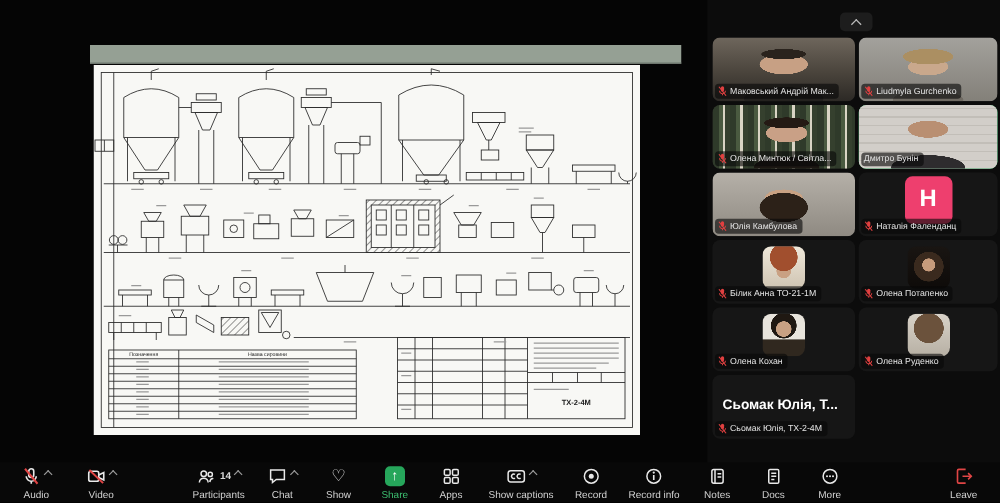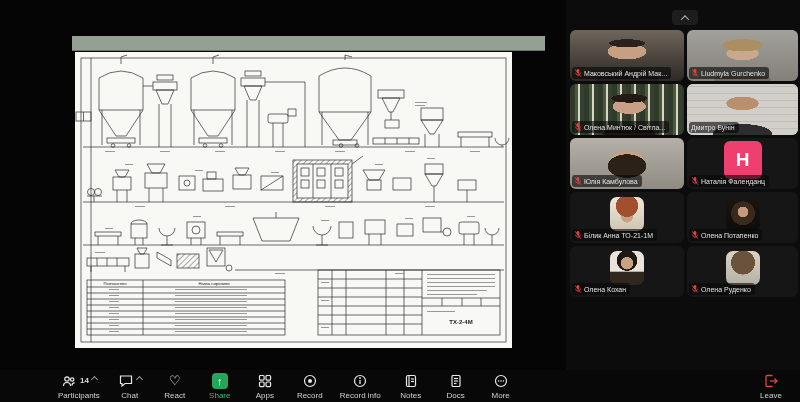--- a/index.html
+++ b/index.html
@@ -487,23 +487,60 @@
         <svg width="8" height="10" viewBox="0 0 10 12">
             <rect x="3.4" y="1" width="3.2" height="5.4" rx="1.6" fill="#e04040"></rect>
             <path d="M2 5.5a3 3 0 0 0 6 0" fill="none" stroke="#e04040"></path>
             <line x1="5" y1="8.5" x2="5" y2="10" stroke="#e04040"></line>
             <line x1="1.5" y1="1.5" x2="8.5" y2="10.5" stroke="#e04040" stroke-width="1.2"></line>
           </svg>
         <span>Олена Руденко</span>
       </div>
     </div>
 
+    <div class="tile">
+      <div class="bigname">Сьомак  Юлія, Т...</div>
+      <div class="nameplate">
+        <svg width="8" height="10" viewBox="0 0 10 12">
+            <rect x="3.4" y="1" width="3.2" height="5.4" rx="1.6" fill="#e04040"></rect>
+            <path d="M2 5.5a3 3 0 0 0 6 0" fill="none" stroke="#e04040"></path>
+            <line x1="5" y1="8.5" x2="5" y2="10" stroke="#e04040"></line>
+            <line x1="1.5" y1="1.5" x2="8.5" y2="10.5" stroke="#e04040" stroke-width="1.2"></line>
+          </svg>
+        <span>Сьомак Юлія, ТХ-2-4М</span>
+      </div>
+    </div>
   </div>
 
   <div class="toolbar">
+    <div class="grp-left">
+      <div class="tb-item">
+        <div class="icon-row">
+          <svg width="16" height="16" viewBox="0 0 16 16" fill="none" stroke="#e8e8e8" stroke-width="1.3">
+            <rect x="6" y="2" width="4" height="7" rx="2"></rect>
+              <path d="M4 8a4 4 0 0 0 8 0"></path>
+              <line x1="8" y1="12" x2="8" y2="14"></line>
+            <line x1="3" y1="2" x2="13" y2="14" stroke="#e04545" stroke-width="1.6"></line>
+          </svg>
+          <div class="caret"></div>
+        </div>
+        <span>Audio</span>
+      </div>
+      <div class="tb-item">
+        <div class="icon-row">
+          <svg width="16" height="16" viewBox="0 0 16 16" fill="none" stroke="#e8e8e8" stroke-width="1.3">
+            <rect x="2" y="4" width="8" height="8" rx="1.5"></rect>
+              <path d="M10 7l4-2v6l-4-2"></path>
+            <line x1="2.5" y1="3" x2="13.5" y2="13.5" stroke="#e04545" stroke-width="1.6"></line>
+          </svg>
+          <div class="caret"></div>
+        </div>
+        <span>Video</span>
+      </div>
+    </div>
 
     <div class="grp-center">
       <div class="tb-item">
         <div class="icon-row">
           <svg width="16" height="16" viewBox="0 0 16 16" fill="none" stroke="#e8e8e8" stroke-width="1.2">
             <circle cx="6" cy="6" r="2.2"></circle>
               <path d="M2.5 13c0-2 1.6-3.5 3.5-3.5S9.5 11 9.5 13"></path>
             <circle cx="11.2" cy="6.5" r="1.7"></circle>
               <path d="M10.8 12.6c.3-1.7 1.5-2.9 2.9-2.7"></path>
           </svg>
@@ -518,41 +555,52 @@
             <path d="M2.5 3h11v7.5H7L4 13v-2.5H2.5z"></path>
           </svg>
           <div class="caret"></div>
         </div>
         <span>Chat</span>
       </div>
       <div class="tb-item">
         <div class="icon-row">
             <span class="glyph">♡</span>
           </div>
-        <span>React</span>
+        <span>Show</span>
       </div>
       <div class="tb-item">
         <div class="icon-row">
             <div class="share-ico">↑</div>
           </div>
         <span style="color:#3dbf71;">Share</span>
       </div>
       <div class="tb-item">
         <div class="icon-row">
           <svg width="16" height="16" viewBox="0 0 16 16" fill="none" stroke="#e8e8e8" stroke-width="1.2">
             <rect x="2.5" y="2.5" width="4.6" height="4.6" rx="1"></rect>
               <rect x="9" y="2.5" width="4.6" height="4.6" rx="1"></rect>
             <rect x="2.5" y="9" width="4.6" height="4.6" rx="1"></rect>
               <rect x="9" y="9" width="4.6" height="4.6" rx="1"></rect>
           </svg>
         </div>
         <span>Apps</span>
       </div>
       <div class="tb-item">
         <div class="icon-row">
+          <svg width="16" height="16" viewBox="0 0 16 16" fill="none" stroke="#e8e8e8" stroke-width="1.2">
+            <rect x="1.5" y="3.5" width="13" height="9" rx="2"></rect>
+            <path d="M7 6.5a1.8 1.8 0 1 0 0 3"></path>
+              <path d="M11.5 6.5a1.8 1.8 0 1 0 0 3"></path>
+          </svg>
+          <div class="caret"></div>
+        </div>
+        <span>Show captions</span>
+      </div>
+      <div class="tb-item">
+        <div class="icon-row">
           <svg width="16" height="16" viewBox="0 0 16 16">
             <circle cx="8" cy="8" r="5.5" fill="none" stroke="#e8e8e8" stroke-width="1.2"></circle>
             <circle cx="8" cy="8" r="2" fill="#e8e8e8"></circle>
           </svg>
         </div>
         <span>Record</span>
       </div>
       <div class="tb-item">
         <div class="icon-row">
           <svg width="16" height="16" viewBox="0 0 16 16">

